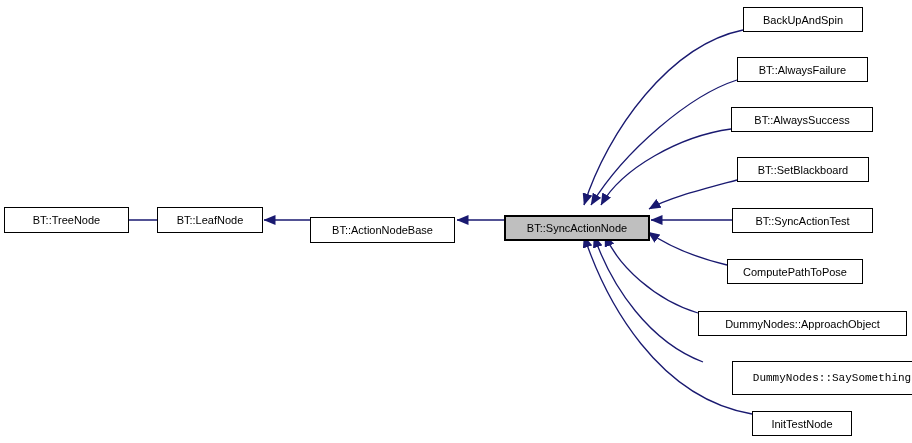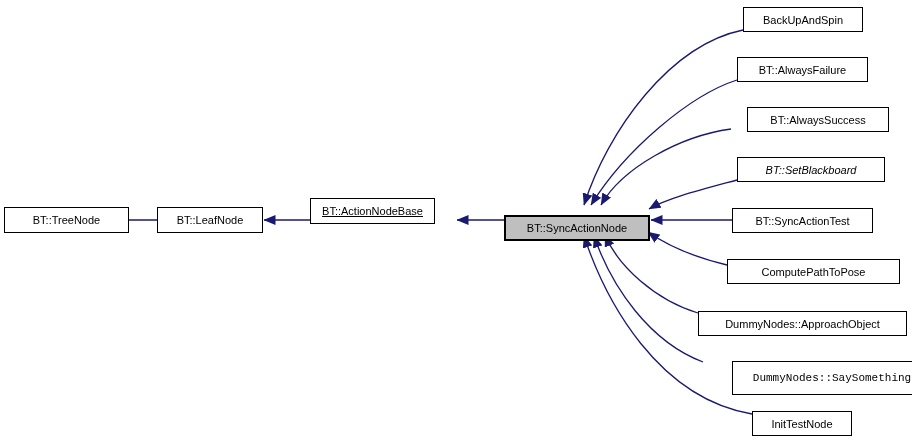--- a/index.html
+++ b/index.html
@@ -67,26 +67,26 @@
     <path class="edge" d="M737,180 C700,190 668,198 649,209" marker-end="url(#arrow)"></path>
     <path class="edge" d="M732,220 L651,220" marker-end="url(#arrow)"></path>
     <path class="edge" d="M727,265 C698,258 668,246 648,232" marker-end="url(#arrow)"></path>
     <path class="edge" d="M698,313 C655,300 618,266 605,235" marker-end="url(#arrow)"></path>
     <path class="edge" d="M703,362 C650,342 612,288 594,236" marker-end="url(#arrow)"></path>
     <path class="edge" d="M752,414 C658,398 606,302 584,236" marker-end="url(#arrow)"></path>
   </svg>
 
   <div class="node" style="left:4px; top:207px; width:125px; height:26px;">BT::TreeNode</div>
   <div class="node" style="left:157px; top:207px; width:106px; height:26px;">BT::LeafNode</div>
-  <div class="node" style="left:310px; top:198px; width:125px; height:26px;text-decoration:underline;">BT::ActionNodeBase</div>
+  <div class="node" style="left:310px; top:217px; width:145px; height:26px;">BT::ActionNodeBase</div>
   <div class="node selected" style="left:504px; top:215px; width:146px; height:26px;">BT::SyncActionNode</div>
 
   <div class="node" style="left:743px; top:7px; width:120px; height:25px;">BackUpAndSpin</div>
   <div class="node" style="left:737px; top:57px; width:131px; height:25px;">BT::AlwaysFailure</div>
-  <div class="node" style="left:731px; top:107px; width:142px; height:25px;margin-left:16px;">BT::AlwaysSuccess</div>
-  <div class="node" style="left:737px; top:157px; width:148px; height:25px;font-style:italic;">BT::SetBlackboard</div>
+  <div class="node" style="left:731px; top:107px; width:142px; height:25px;">BT::AlwaysSuccess</div>
+  <div class="node" style="left:737px; top:157px; width:132px; height:25px;">BT::SetBlackboard</div>
   <div class="node" style="left:732px; top:208px; width:141px; height:25px;">BT::SyncActionTest</div>
-  <div class="node" style="left:727px; top:259px; width:173px; height:25px;">ComputePathToPose</div>
+  <div class="node" style="left:727px; top:259px; width:136px; height:25px;">ComputePathToPose</div>
   <div class="node" style="left:698px; top:311px; width:209px; height:25px;">DummyNodes::ApproachObject</div>
   <div class="node" style="left:732px; top:361px; width:200px; height:34px;font-family:Liberation Mono, monospace;">DummyNodes::SaySomething</div>
   <div class="node" style="left:752px; top:411px; width:100px; height:25px;">InitTestNode</div>
 
 </div>
 
 </body></html>

